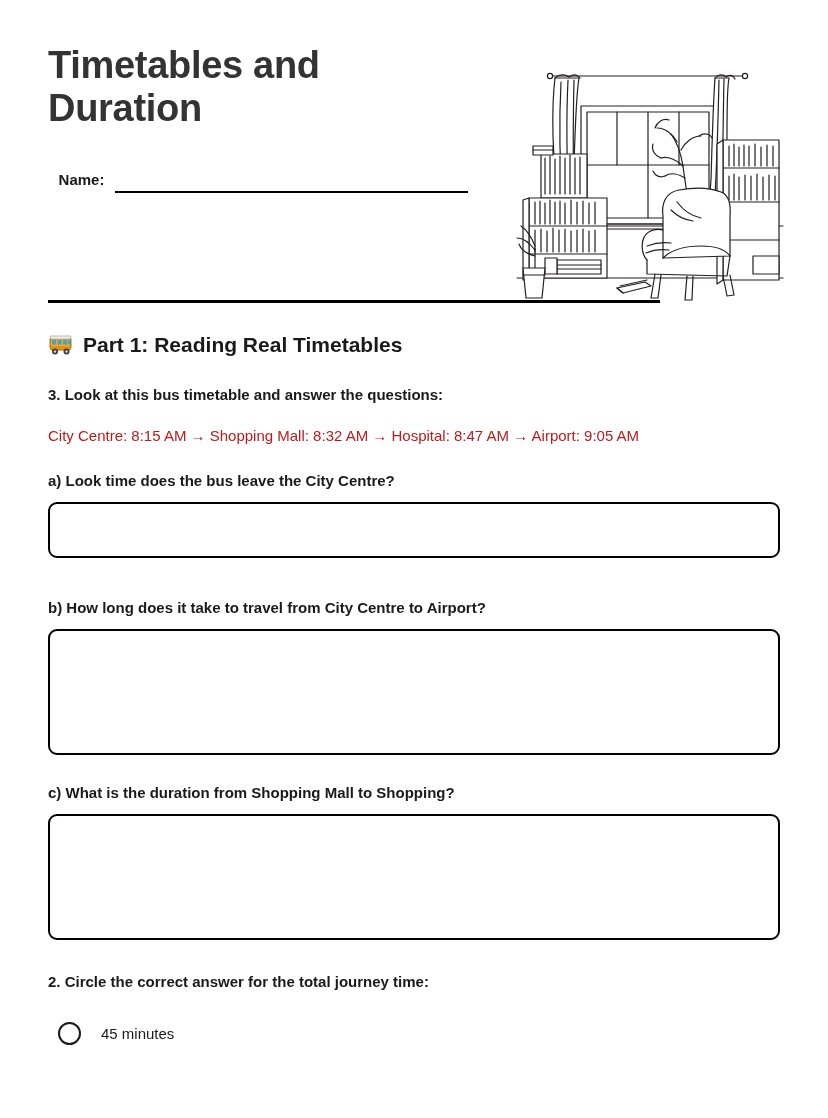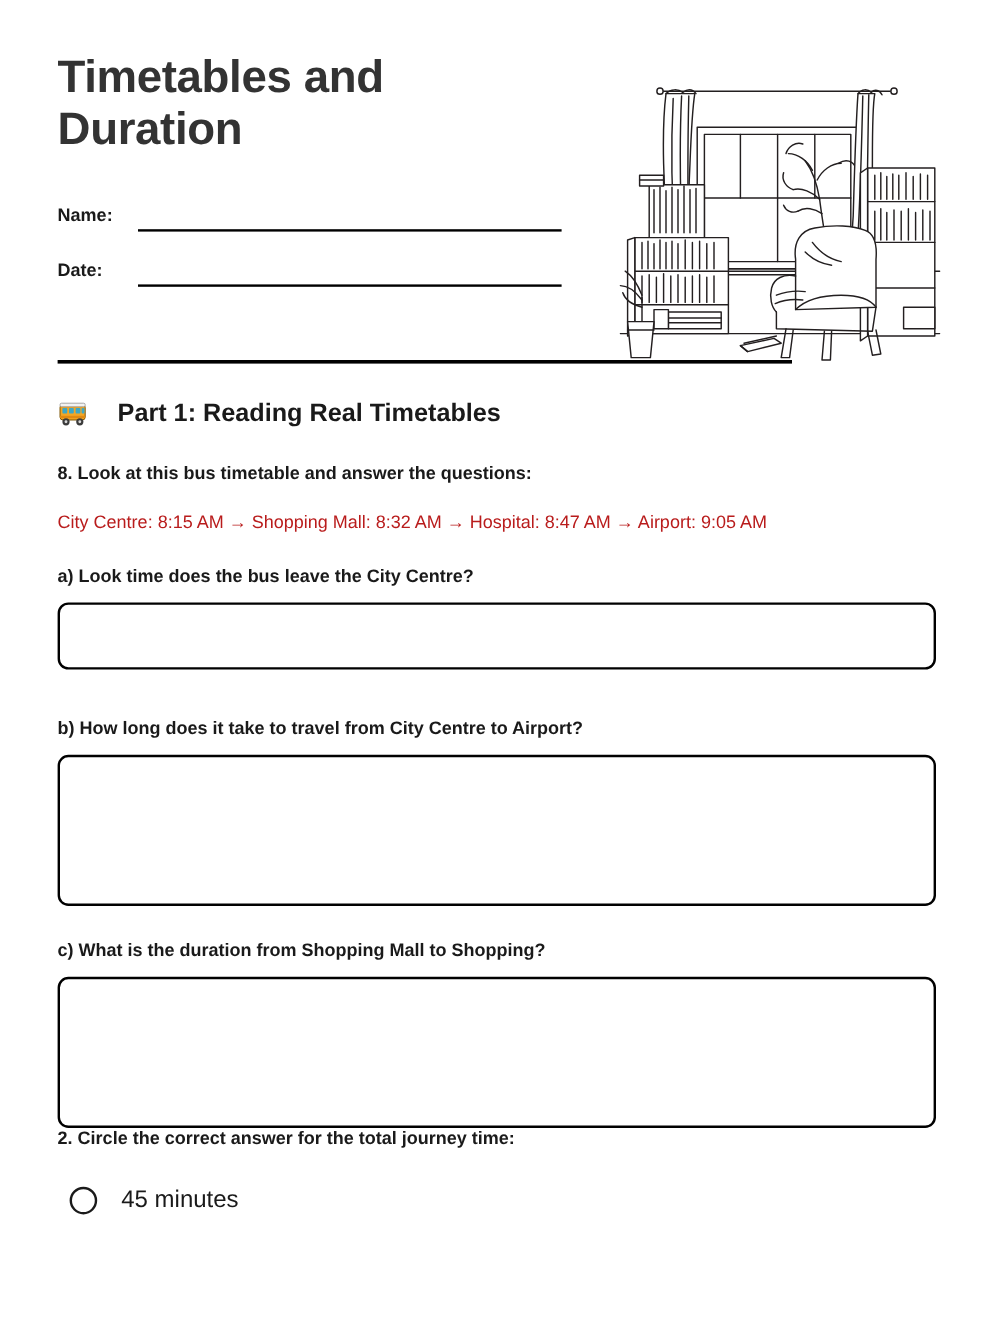--- a/index.html
+++ b/index.html
@@ -49,20 +49,21 @@
     margin-bottom: 12px;
   }
   .field-label {
     font-size: 15px;
     font-weight: bold;
     color: #1a1a1a;
     width: 67px;
     flex: 0 0 67px;
     line-height: 1.2;
     padding-bottom: 4px;
+    text-align: center;
   }
   .field-line {
     flex: 1 1 auto;
     border-bottom: 2px solid #000000;
     height: 22px;
   }
 
   
   .illustration {
     position: absolute;
@@ -81,21 +82,21 @@
     height: 0;
   }
 
   
   .content {
     padding: 0 48px;
   }
   .section-heading {
     display: flex;
     align-items: center;
-    gap: 24px;
+    gap: 9px;
     font-size: 21px;
     font-weight: bold;
     color: #1a1a1a;
     margin-top: 30px;
     margin-bottom: 0;
   }
   .emoji {
     font-size: 20px;
     line-height: 1;
     display: inline-block;
@@ -135,58 +136,55 @@
     background: #ffffff;
     margin-top: 13px;
     width: 732px;
   }
   .answer-box.size-sm { height: 56px; }
   .answer-box.size-lg { height: 126px; }
 
   .q-circle-prompt {
     font-size: 15px;
     font-weight: bold;
+    margin-top: 33px;
     color: #1a1a1a;
   }
   .options { margin-top: 28px; padding-left: 10px; }
   .option-row {
     display: flex;
     align-items: center;
     gap: 20px;
     height: 30px;
   }
   .option-circle {
     width: 23px;
     height: 23px;
     border: 2px solid #1a1a1a;
     border-radius: 50%;
     flex: 0 0 23px;
     background: #ffffff;
   }
   .option-label {
-    font-size: 20px;
+    font-size: 15px;
     font-weight: normal;
     color: #1a1a1a;
   }
 </style>
 </head>
 <body>
 
 <div class="page">
 
   <div class="header">
     <h1 class="title">Timetables and Duration</h1>
 
     <div class="field-block">
       <div class="field-row">
         <span class="field-label">Name:</span>
-        <span class="field-line"></span>
-      </div>
-      <div class="field-row">
-        <span class="field-label">Date:</span>
         <span class="field-line"></span>
       </div>
     </div>
 
     <div class="illustration">
       <svg viewBox="0 0 290 260" fill="none" stroke="#231f20" stroke-width="1.2" stroke-linecap="round" stroke-linejoin="round">
 
         <line x1="47" y1="26" x2="238" y2="26"></line>
         <circle cx="45" cy="26" r="2.6" fill="#fff"></circle>
         <circle cx="240" cy="26" r="2.6" fill="#fff"></circle>
@@ -296,21 +294,21 @@
           <rect x="2" y="12.5" width="21" height="2" fill="#e08a12"></rect>
           <circle cx="7" cy="17.5" r="3" fill="#3b3b3b"></circle>
           <circle cx="7" cy="17.5" r="1.2" fill="#d8d8d8"></circle>
           <circle cx="18.5" cy="17.5" r="3" fill="#3b3b3b"></circle>
           <circle cx="18.5" cy="17.5" r="1.2" fill="#d8d8d8"></circle>
         </svg>
       </span>
       <span>Part 1: Reading Real Timetables</span>
     </div>
 
-    <div class="q-main">8. Look at this bus timetable and answer the questions:</div>
+    <div class="q-main">3. Look at this bus timetable and answer the questions:</div>
 
 
     <div class="timetable-line">City Centre: 8:15 AM → Shopping Mall: 8:32 AM → Hospital: 8:47 AM → Airport: 9:05 AM</div>
 
     <div class="sub-q q-a">a) Look time does the bus leave the City Centre?</div>
     <div class="answer-box size-sm"></div>
 
     <div class="sub-q q-b">b) How long does it take to travel from City Centre to Airport?</div>
     <div class="answer-box size-lg"></div>
 

